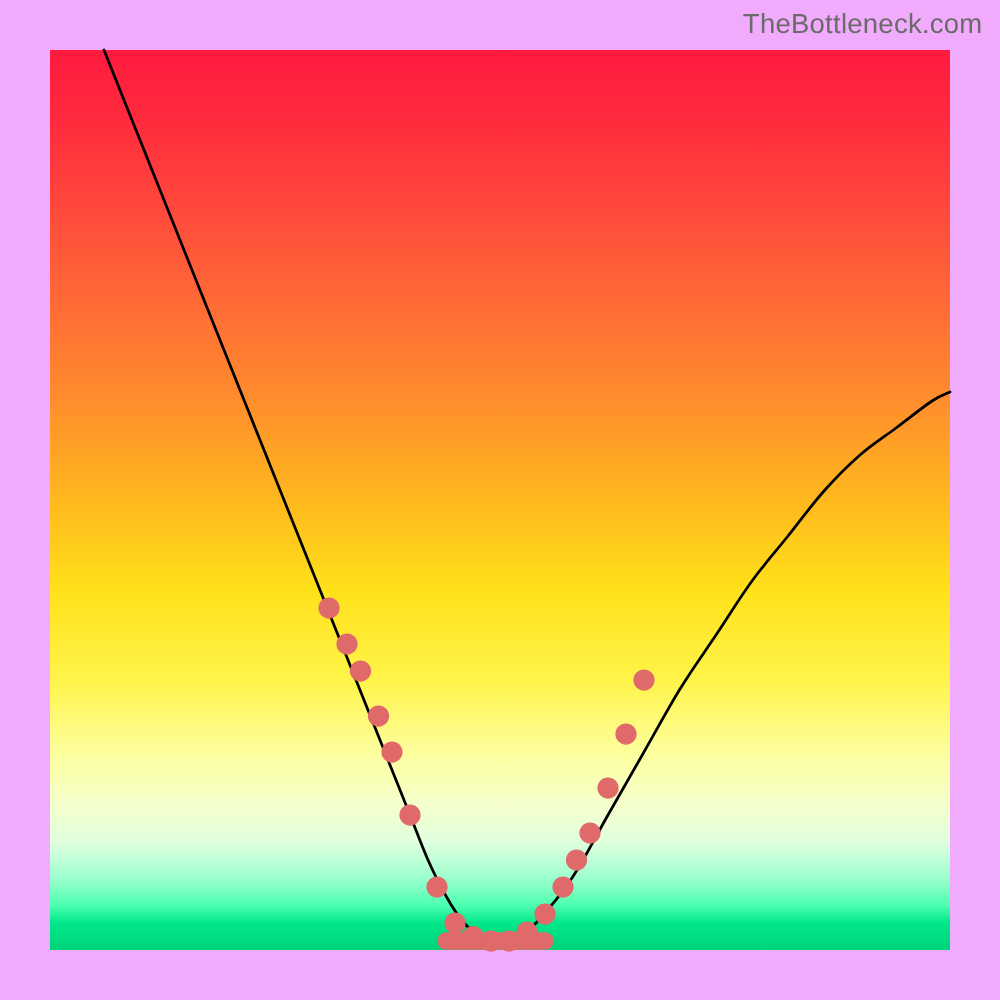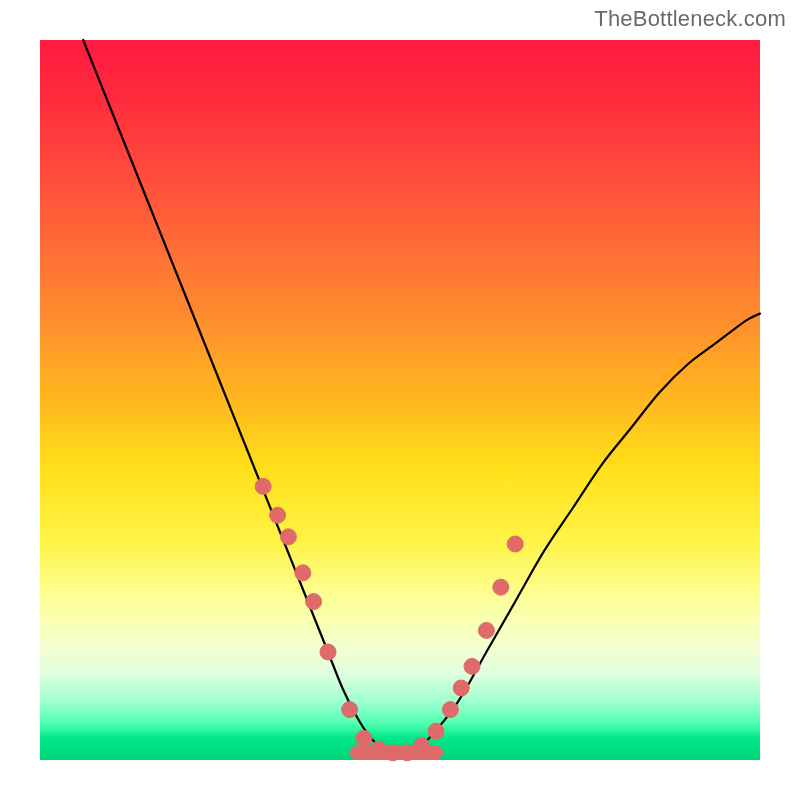--- a/index.html
+++ b/index.html
@@ -8,21 +8,21 @@
     width: 800px;
     height: 800px;
     background: #000;
     overflow: hidden;
     font-family: Arial, Helvetica, sans-serif;
   }
   .frame {
     position: relative;
     width: 800px;
     height: 800px;
-    background: #ffffff;
+    background: #f0abfc;
   }
   .plot-area {
     position: absolute;
     left: 40px;
     top: 40px;
     width: 720px;
     height: 720px;
     
     background: linear-gradient(to bottom,
       #ff1a3f 0%,

